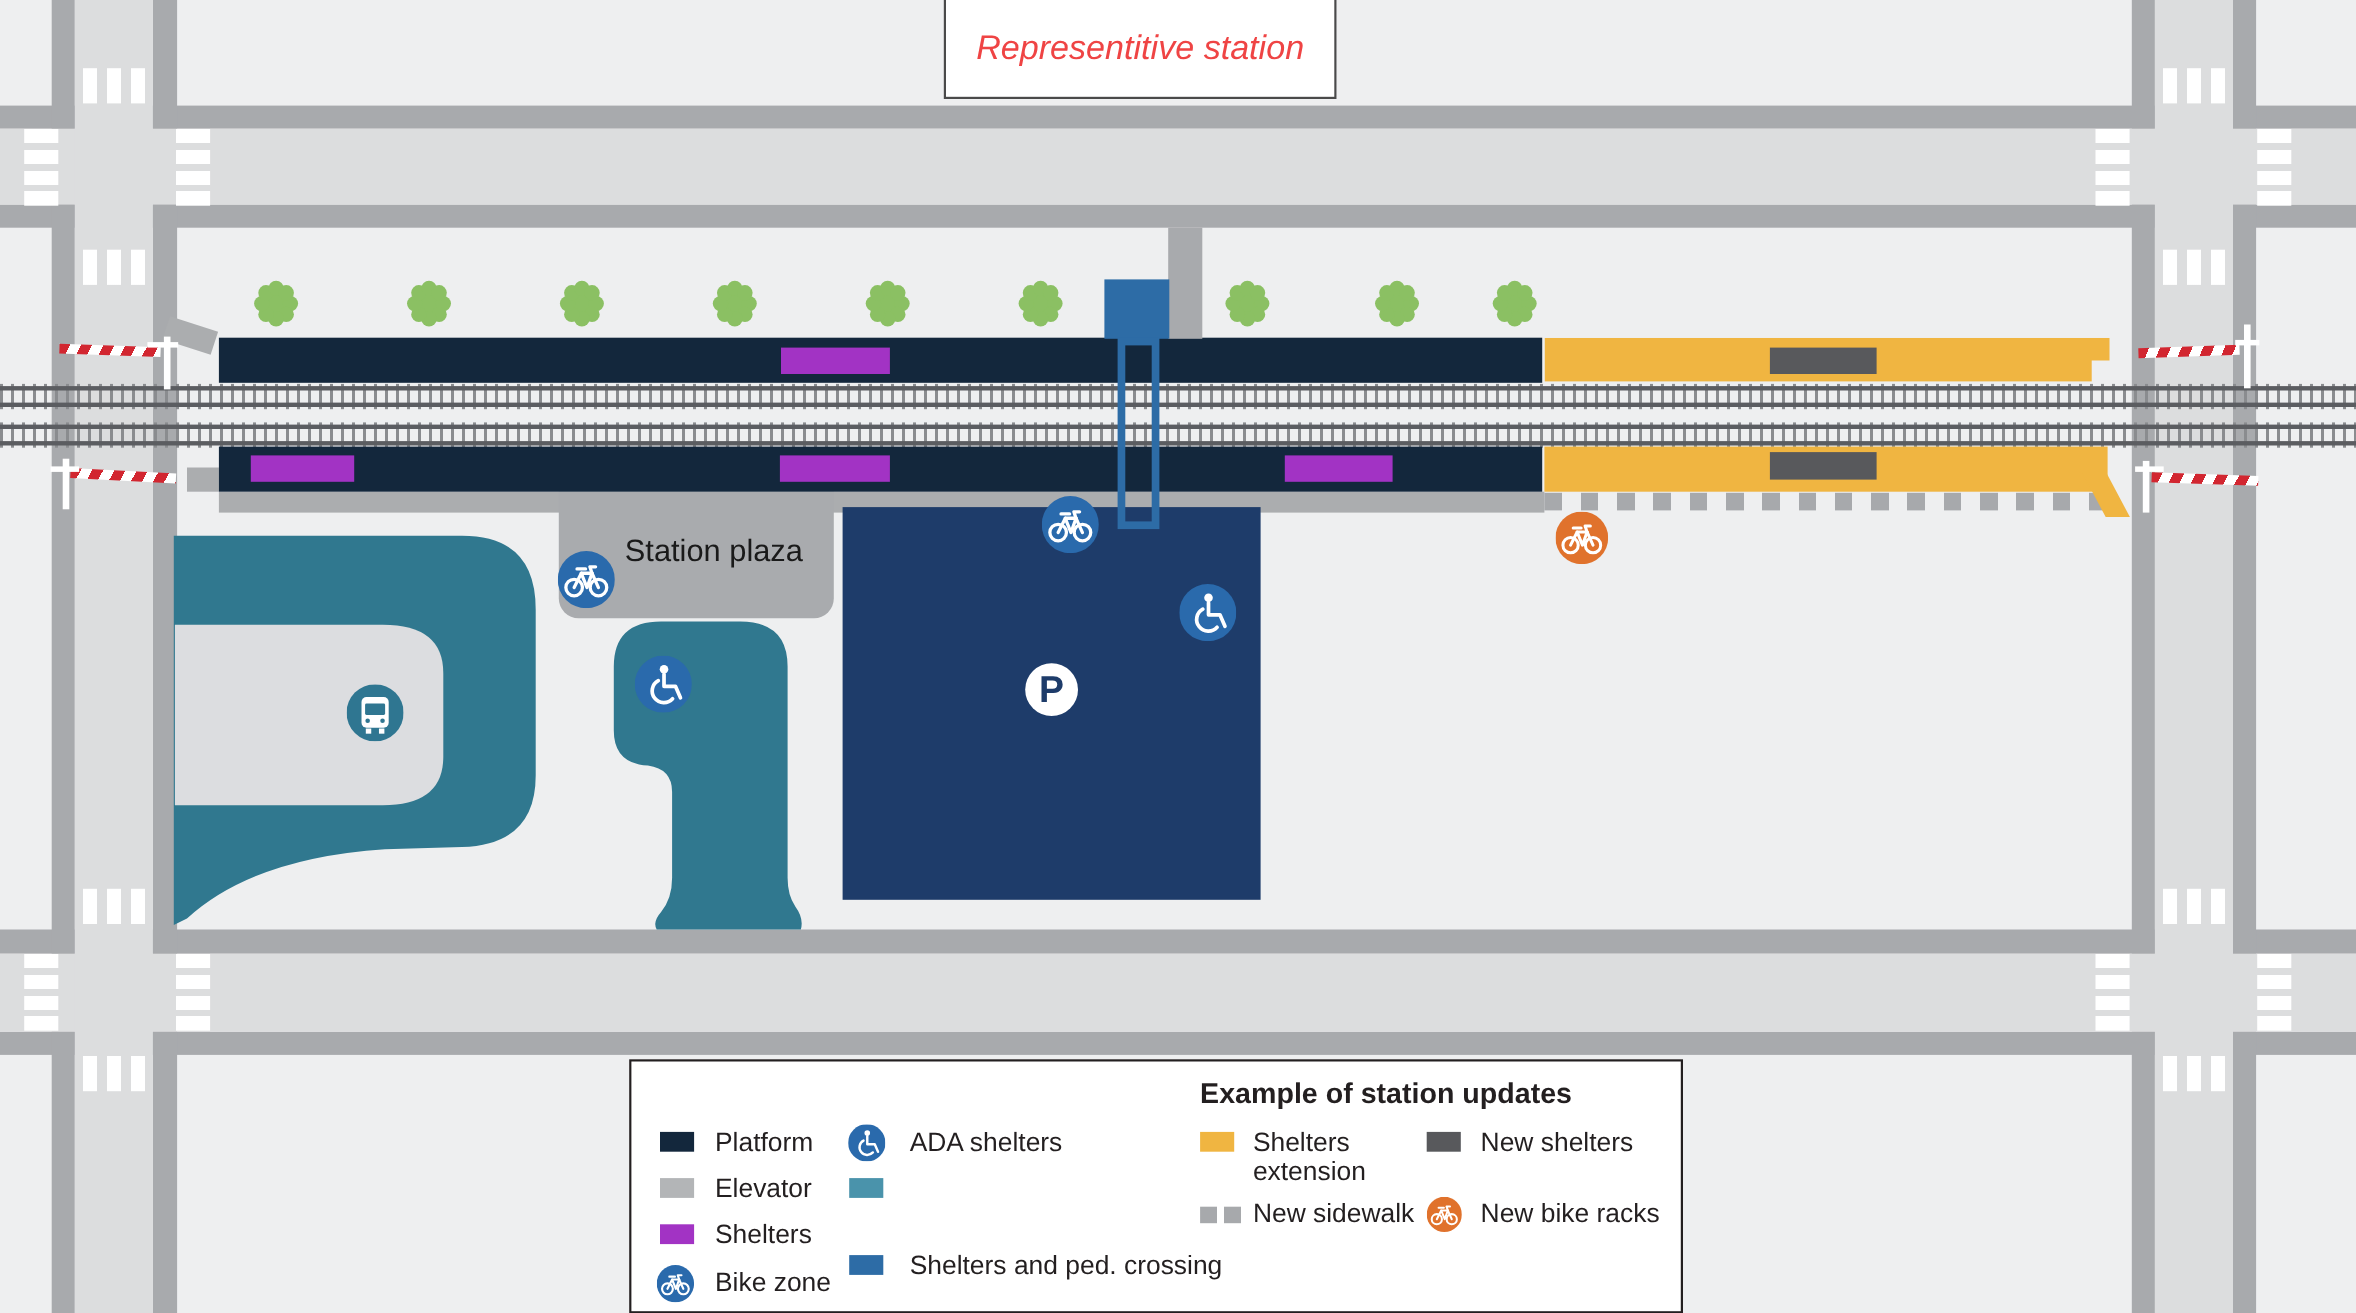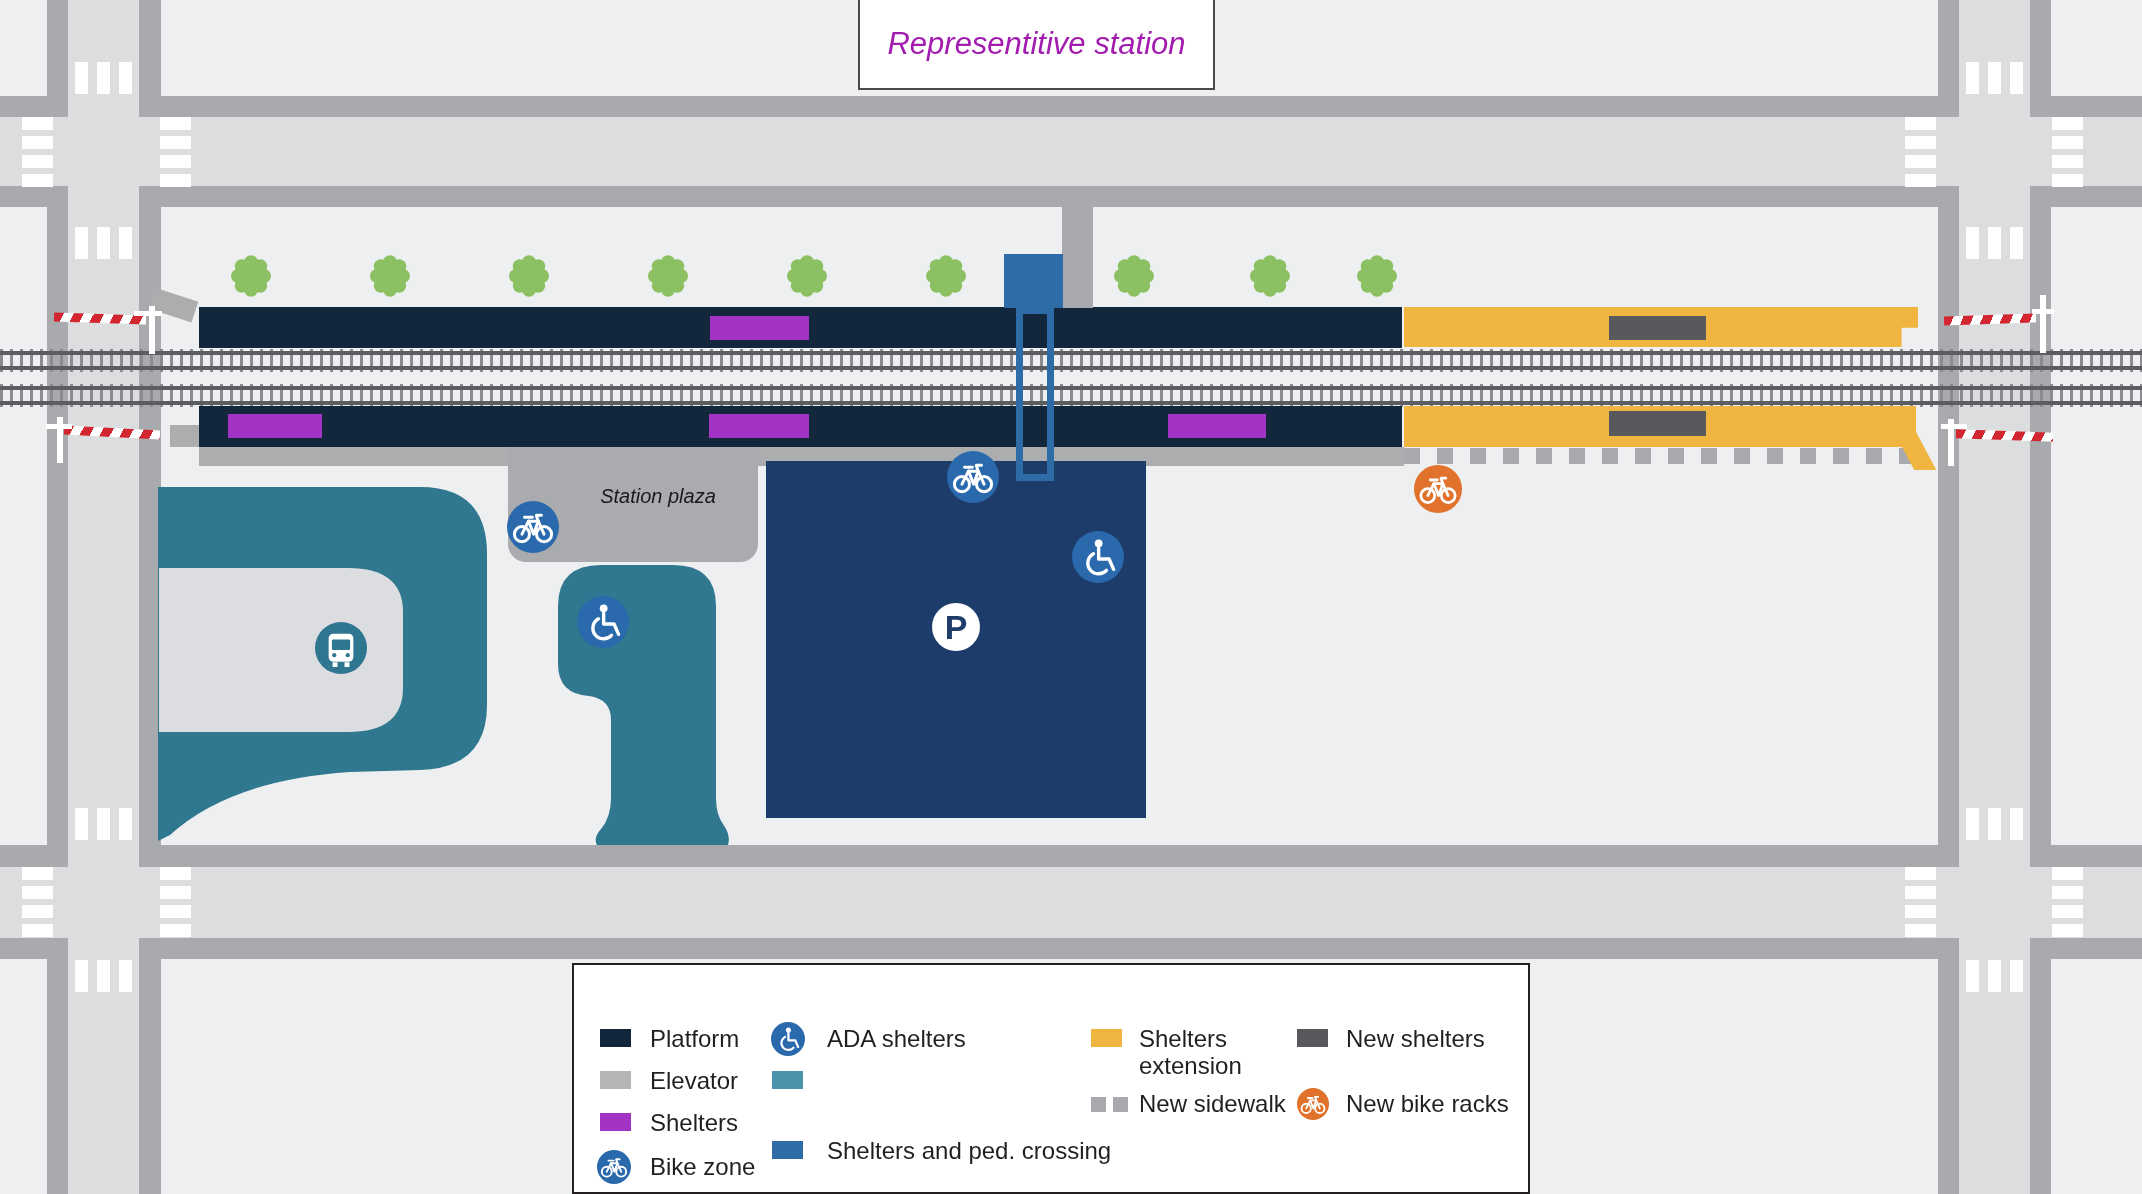--- a/index.html
+++ b/index.html
@@ -35,25 +35,25 @@
   #p-circle{position:absolute;left:932px;top:603px;width:48px;height:48px;border-radius:50%;background:#fff;
             display:flex;align-items:center;justify-content:center;font-weight:bold;font-size:34px;color:#1e3c6a;}
   
   #elev-stub{position:absolute;left:1062px;top:207px;width:31px;height:101px;background:#a8aaad;}
   #elev-square{position:absolute;left:1004px;top:254px;width:59px;height:54px;background:#2d6ca6;}
   #ped-outline{position:absolute;left:1016px;top:307px;width:38px;height:174px;
                border:7px solid #2d6ca6;box-sizing:border-box;}
   
   #plaza{position:absolute;left:508px;top:447px;width:250px;height:115px;background:#a9abae;
          border-radius:0 0 18px 18px;}
-  #plaza-label{position:absolute;left:60px;top:38px;width:180px;font-style:italic;font-size:20px;color:#1a1a1a;text-align:center;}
+  #plaza-label{position:absolute;left:60px;top:38px;width:180px;font-size:28px;color:#1a1a1a;}
   
   #title-box{position:absolute;left:858px;top:-2px;width:357px;height:92px;background:#fff;
              border:2px solid #4a4a4a;box-sizing:border-box;display:flex;align-items:center;justify-content:center;}
-  #title-box span{font-style:italic;font-size:31px;color:#a21caf;}
+  #title-box span{font-style:italic;font-size:31px;color:#ef4444;}
   #legend{position:absolute;left:572px;top:963px;width:958px;height:231px;background:#fff;
           border:2px solid #231f20;box-sizing:border-box;}
   .lg-head{position:absolute;font-weight:bold;font-size:26px;white-space:nowrap;}
   .lg-label{position:absolute;font-size:24px;transform:translateY(-50%);white-space:nowrap;}
   .lg-label.wrap{transform:none;white-space:normal;line-height:27px;}
   .swatch{position:absolute;width:31px;height:18px;}
   svg.defs{position:absolute;width:0;height:0;}
 </style>
 </head>
 <body>
@@ -237,20 +237,21 @@
     </svg>
   <div id="p-circle">
       <span>P</span>
     </div>
 
   <div id="title-box">
     <span>Representitive station</span>
   </div>
 
   <div id="legend">
+    <div class="lg-head" style="left:517px;top:14px">Example of station updates</div>
 
     <div class="swatch" style="left:26px;top:64px;background:#13273c"></div>
     <div class="lg-label" style="left:76px;top:74px">Platform</div>
     <div class="swatch" style="left:26px;top:106px;background:#b3b5b7"></div>
     <div class="lg-label" style="left:76px;top:116px">Elevator</div>
     <div class="swatch" style="left:26px;top:148px;background:#a233c4"></div>
     <div class="lg-label" style="left:76px;top:158px">Shelters</div>
     <svg style="position:absolute;left:23px;top:185px;width:34px;height:34px;color:#2a6aac">
         <use href="#i-bike"></use>
       </svg>

